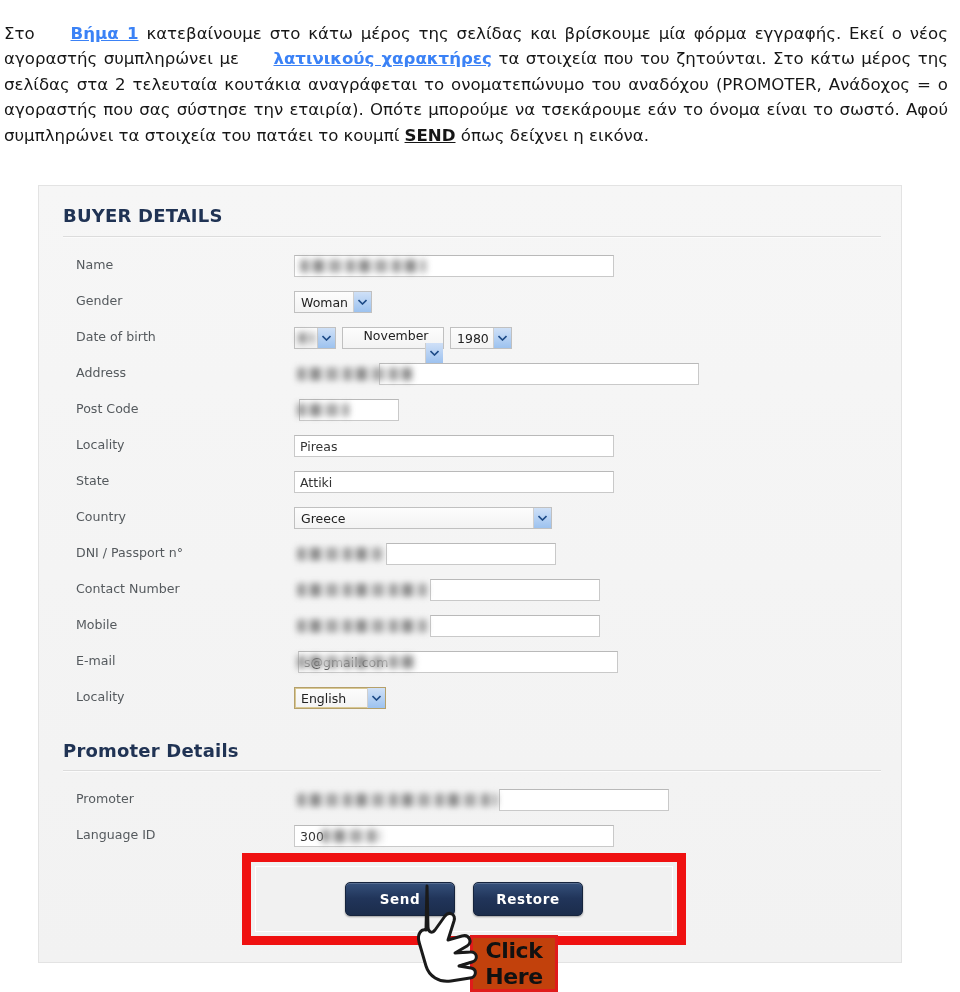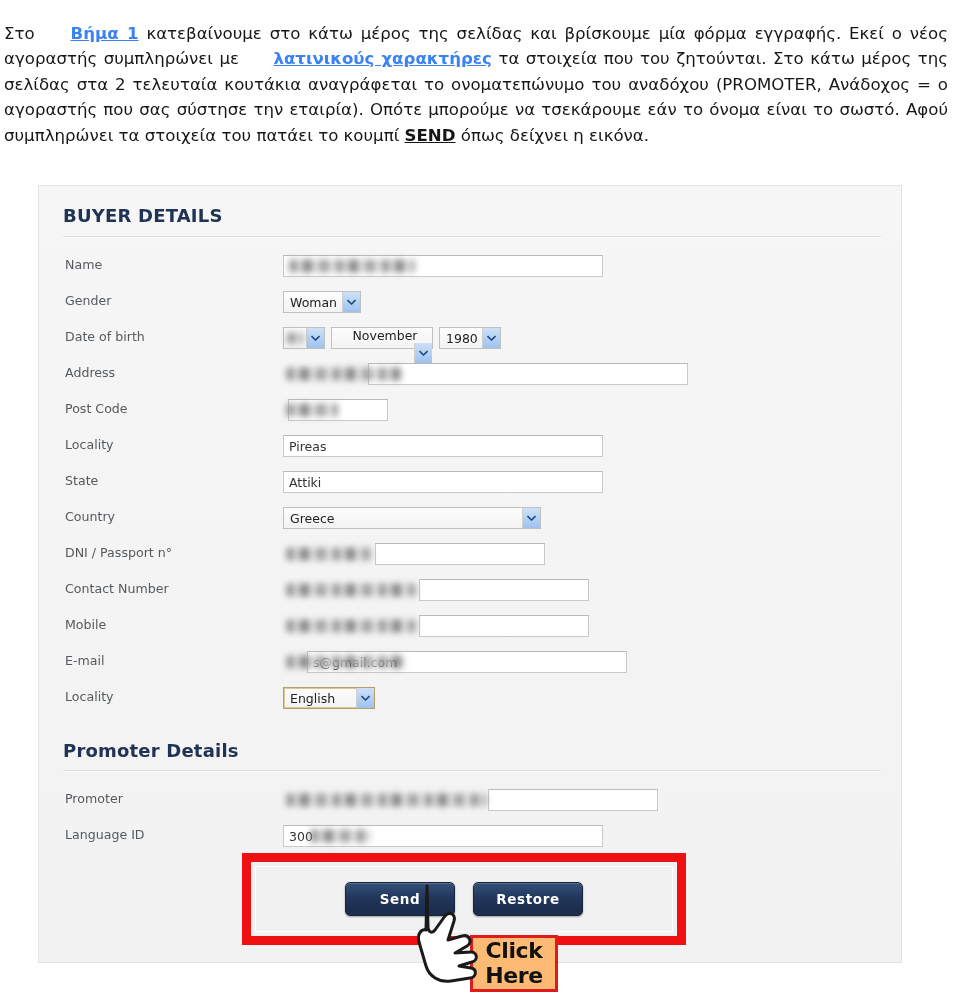--- a/index.html
+++ b/index.html
@@ -66,21 +66,21 @@
     left:24px;width:818px;height:1px;
     background:#dcdcdc;
     box-shadow:0 1px 0 #fbfbfb;
   }
   #rule-buyer{top:50px;}
   #rule-promoter{top:584px;}
 
   
   .row{
     position:absolute;
-    left:1px;width:100%;height:36px;
+    left:12px;width:100%;height:36px;
   }
   .lbl{
     position:absolute;
     left:25px;top:9px;
     font-size:12.6px;
     color:#555a5e;
     white-space:nowrap;
   }
   .ctl{
     position:absolute;
@@ -201,27 +201,27 @@
   .cursor-wrap{
     position:absolute;
     left:415px;top:880px;
     width:150px;height:112px;
     pointer-events:none;
   }
   .click-here{
     position:absolute;
     left:55px;top:55px;
     width:88px;height:57px;
-    background:#fdba74;
+    background:#c2410c;
     border:3px solid #e01b1b;
     box-sizing:border-box;
     display:flex;
     flex-direction:column;
     align-items:center;
-    justify-content:flex-start;
+    justify-content:space-between;
     line-height:25px;
     overflow:hidden;
   }
   .click-here span{
     font-family:"DejaVu Sans","Liberation Sans",sans-serif;
     font-weight:bold;
     font-size:22px;
     color:#111;
     letter-spacing:-.4px;
   }
@@ -358,21 +358,21 @@
     <div class="lbl">Mobile</div>
     <div class="ctl">
       <div class="txt w-mid" style="margin-left:136px"></div>
       <div class="blur" style="left:3px;width:130px;"></div>
     </div>
   </div>
 
   <div class="row" style="top:458px">
     <div class="lbl">E-mail</div>
     <div class="ctl">
-      <div class="txt w-long" style="margin-left:24px">s@gmail.com</div>
+      <div class="txt w-long" style="margin-left:4px">s@gmail.com</div>
       <div class="blur" style="left:3px;width:120px;"></div>
     </div>
   </div>
 
   <div class="row" style="top:494px">
     <div class="lbl">Locality</div>
     <div class="ctl">
       <div class="sel sel-lang focus">
         <span>English</span>
         <span class="arrow">

